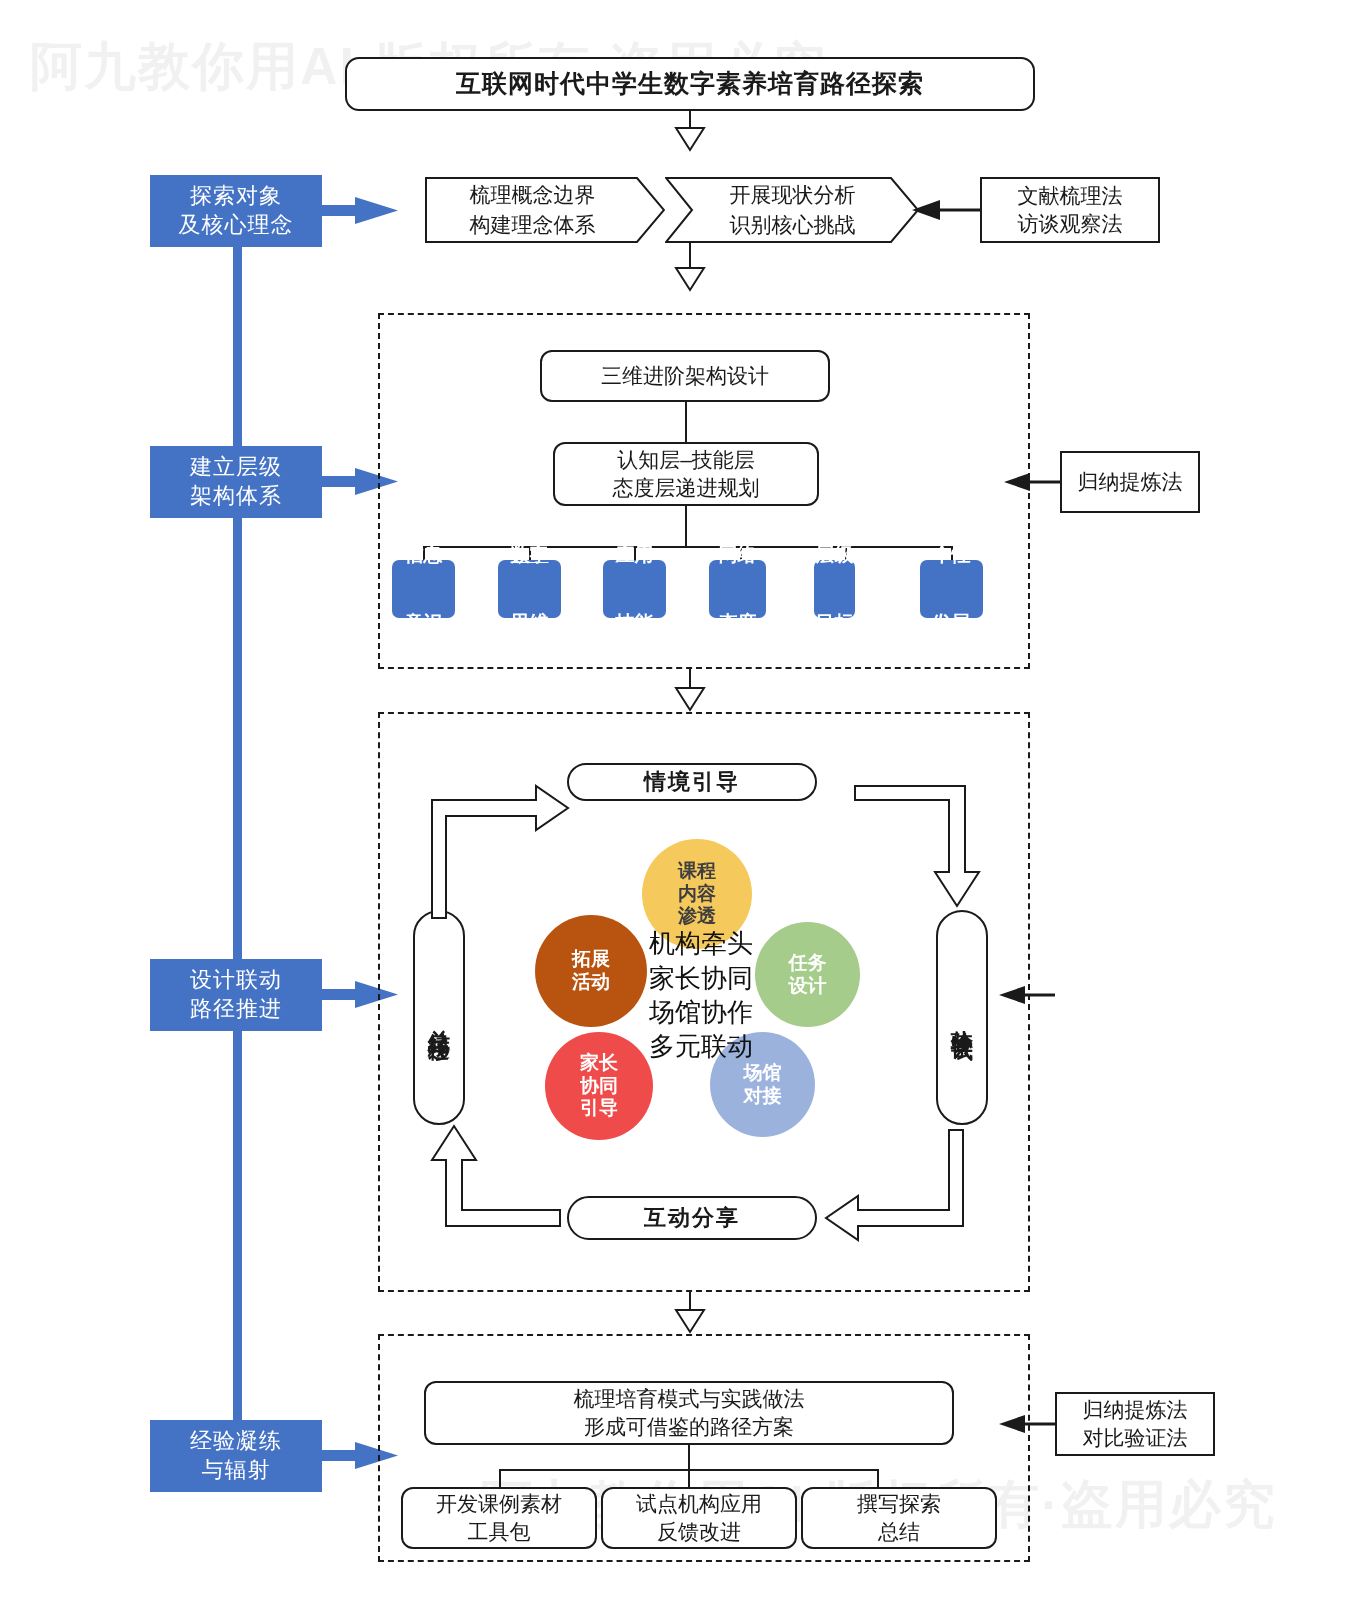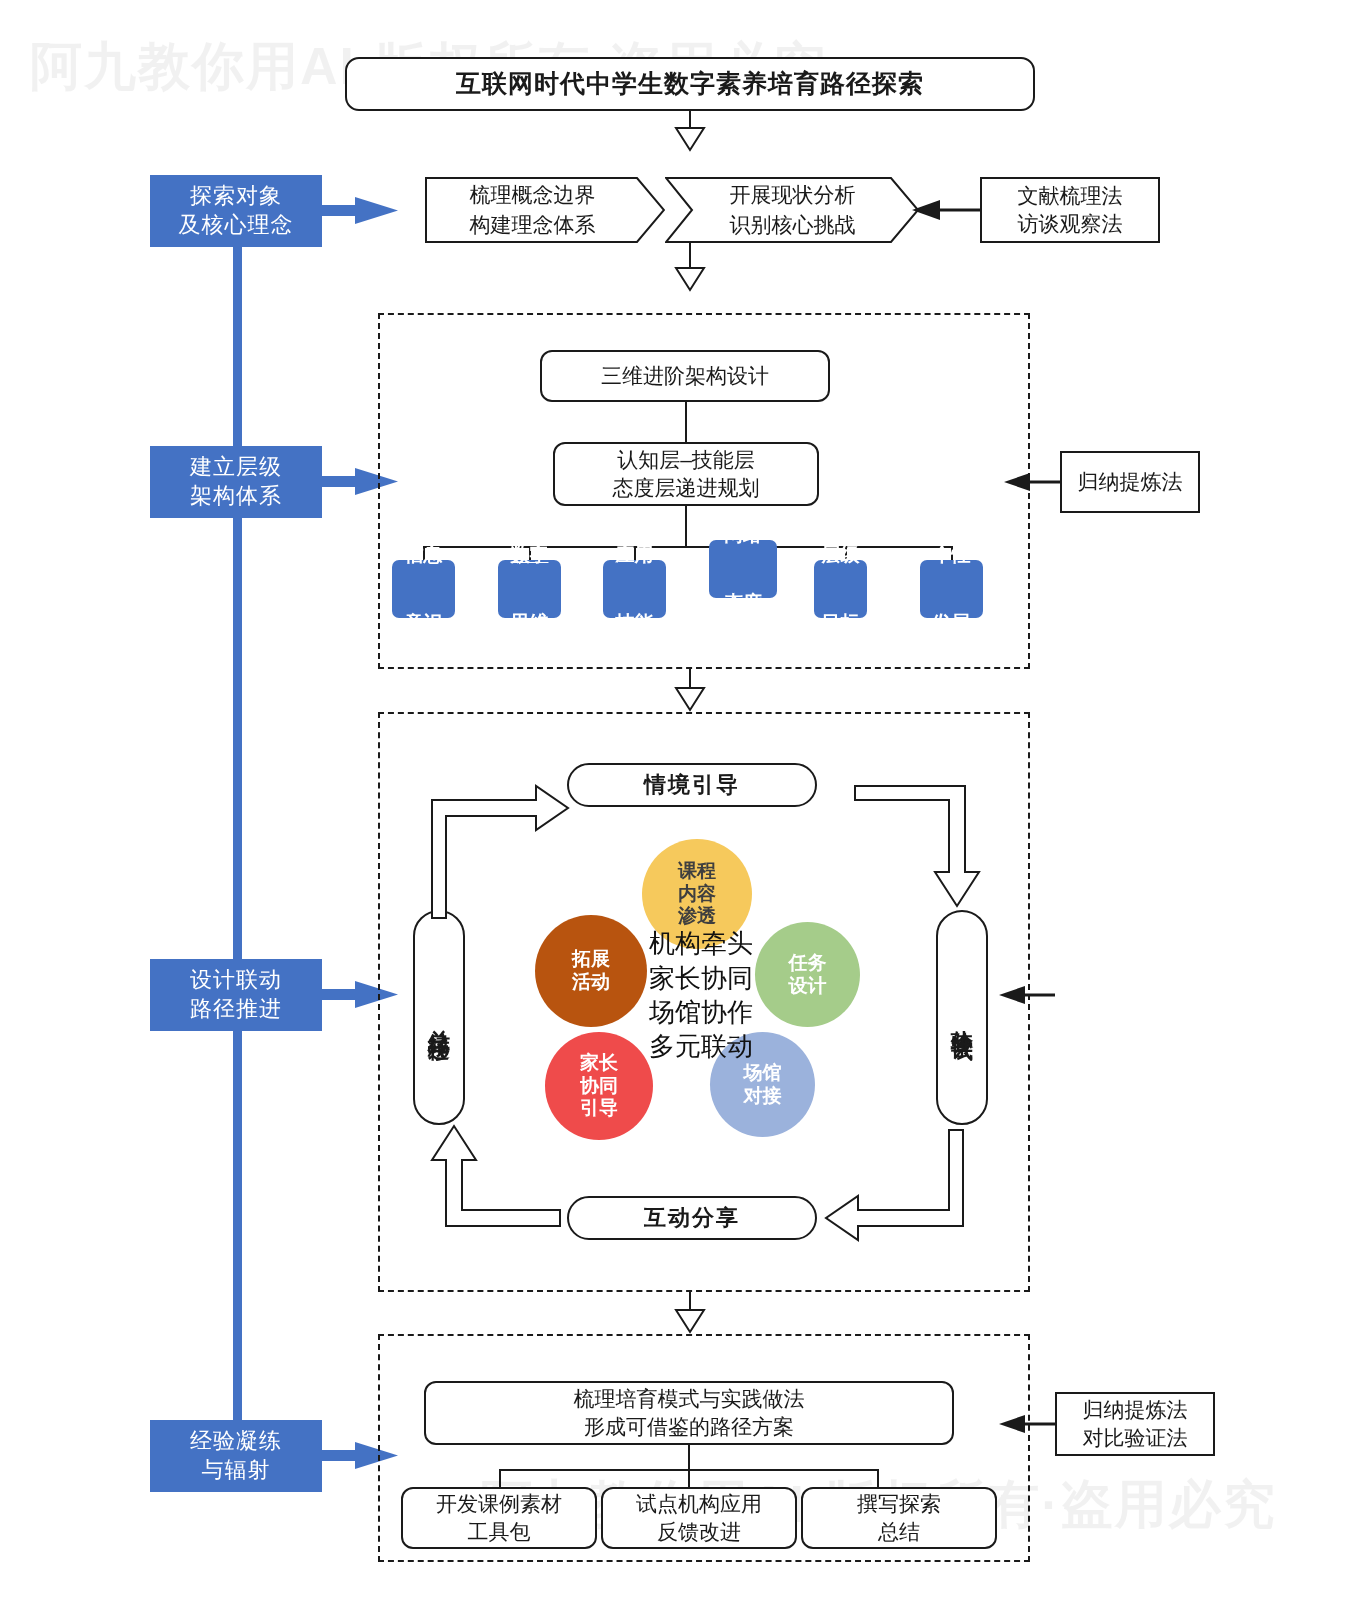--- a/index.html
+++ b/index.html
@@ -281,25 +281,25 @@
     <span>意识</span>
   </div>
   <div class="pill" style="left:498px;top:560px;width:63px;height:58px;text-decoration:underline;">
     <span>数字</span>
     <span>思维</span>
   </div>
   <div class="pill" style="left:603px;top:560px;width:63px;height:58px;">
     <span>应用</span>
     <span>技能</span>
   </div>
-  <div class="pill" style="left:709px;top:540px;width:68px;height:58px;">
+  <div class="pill" style="left:709px;top:560px;width:57px;height:58px;">
     <span>网络</span>
     <span>态度</span>
   </div>
-  <div class="pill" style="left:814px;top:560px;width:53px;height:58px;">
+  <div class="pill" style="left:814px;top:560px;width:41px;height:58px;">
     <span>层级</span>
     <span>目标</span>
   </div>
   <div class="pill" style="left:920px;top:560px;width:63px;height:58px;">
     <span>个性</span>
     <span>发展</span>
   </div>
 
   <div class="node rect" style="left:1060px;top:451px;width:140px;height:62px;">归纳提炼法</div>
   <svg class="ov">
@@ -307,21 +307,21 @@
     <polygon points="1030,473 1030,491 1004,482" fill="#1a1a1a"></polygon>
   </svg>
 
   <svg class="ov">
     <line x1="690" y1="669" x2="690" y2="688" stroke="#1a1a1a" stroke-width="2"></line>
     <polygon points="676,688 704,688 690,710" fill="#ffffff" stroke="#1a1a1a" stroke-width="2"></polygon>
   </svg>
 
   <div class="dashed" style="left:378px;top:712px;width:652px;height:580px;"></div>
 
-  <div class="cap" style="left:567px;top:763px;width:250px;height:44px;">情境引导</div>
+  <div class="cap" style="left:567px;top:763px;width:250px;height:38px;">情境引导</div>
   <div class="cap" style="left:567px;top:1196px;width:250px;height:44px;">互动分享</div>
 
   <div class="vcap" style="left:413px;top:910px;width:52px;height:215px;">
     <span>总结迁移</span>
   </div>
   <div class="vcap" style="left:936px;top:910px;width:52px;height:215px;">
     <span>体验尝试</span>
   </div>
 
   <svg class="ov">

